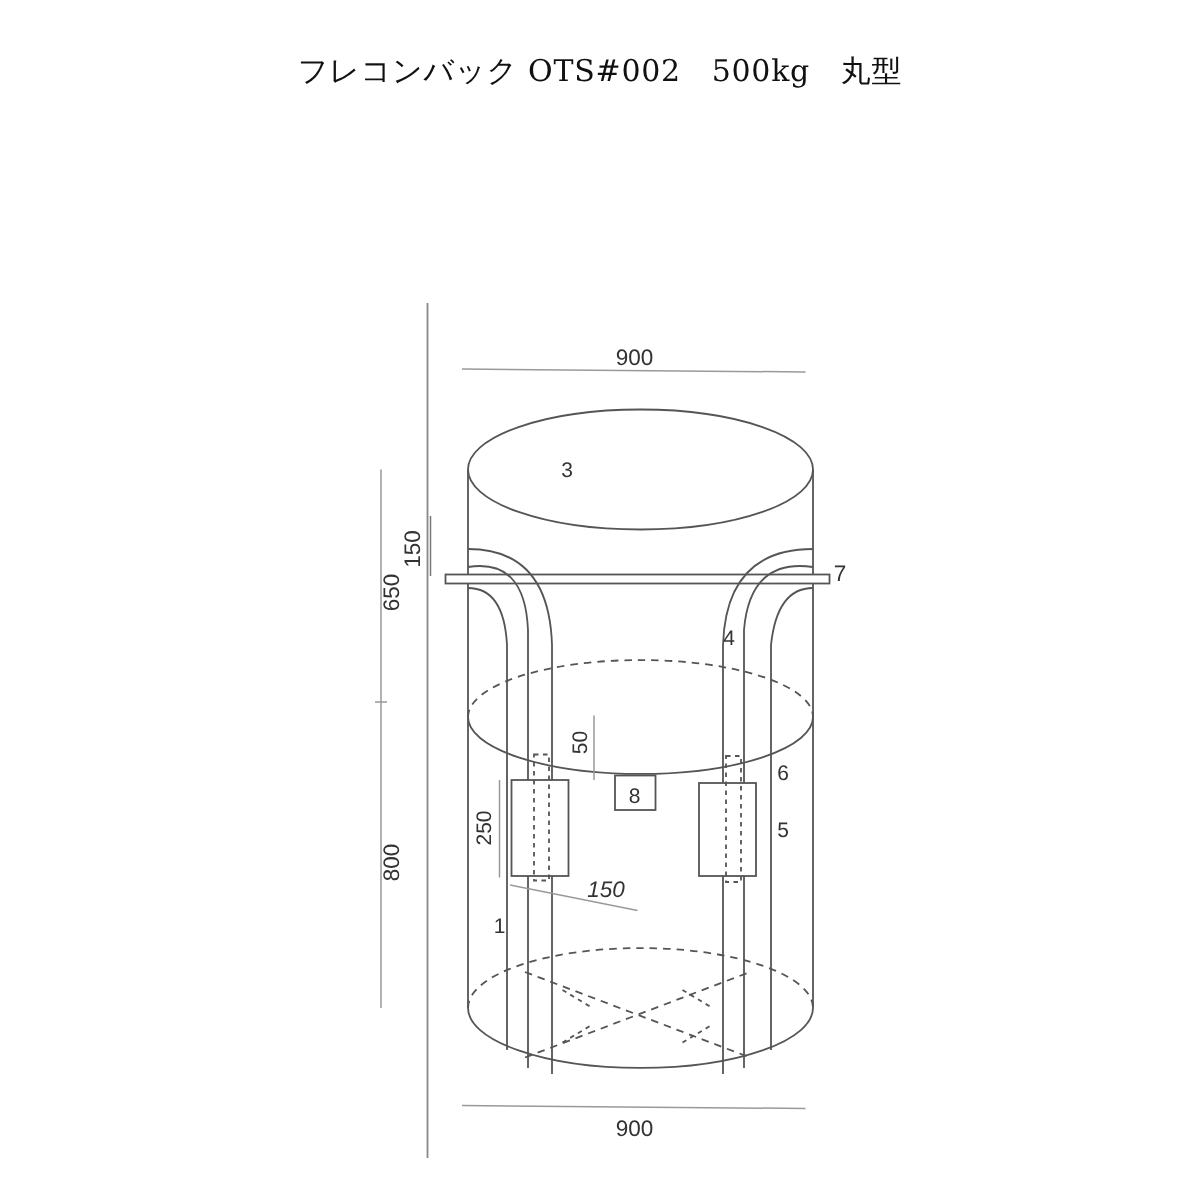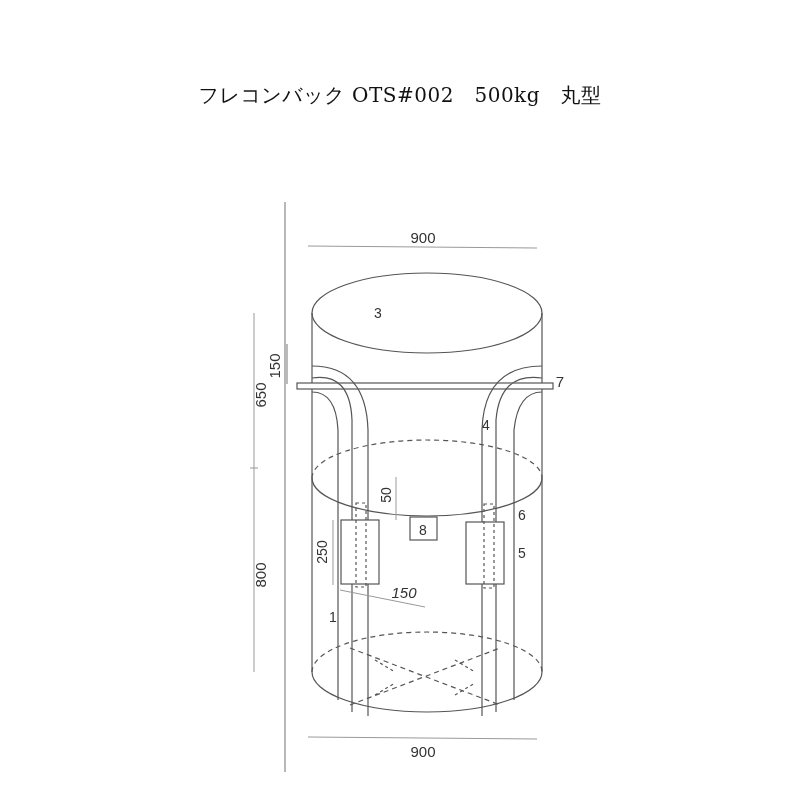--- a/index.html
+++ b/index.html
@@ -1,21 +1,20 @@
 <!DOCTYPE html>
 <html><head>
   <meta charset="utf-8">
   <style>
     html, body { margin:0; padding:0; background:#ffffff; }
     body { width:800px; height:800px; position:relative; overflow:hidden; }
     .title {
       position:absolute; left:0; top:34px; width:800px; text-align:center;
       font-family:"DejaVu Serif", serif; font-size:20px; color:#111;
       letter-spacing:0.5px;
-      margin-top:48px;
     }
     svg.drawing { position:absolute; left:0; top:0; }
     .lbl { font-family:"Liberation Sans", sans-serif; fill:#333; }
   </style>
 </head>
 <body>
 
 <div class="title">フレコンバック OTS#002　500kg　丸型</div>
 
 <svg class="drawing" width="800" height="800" viewBox="0 0 800 800">

